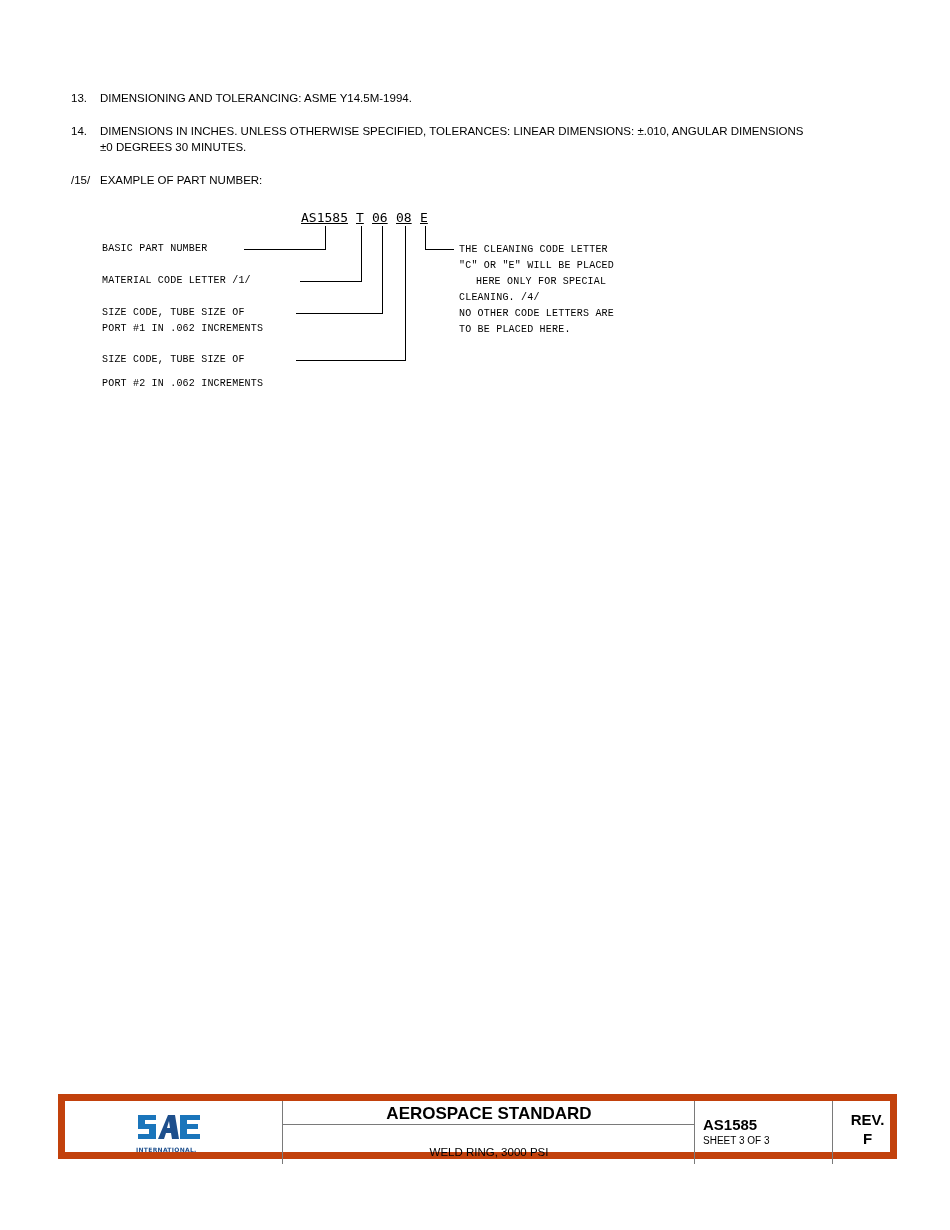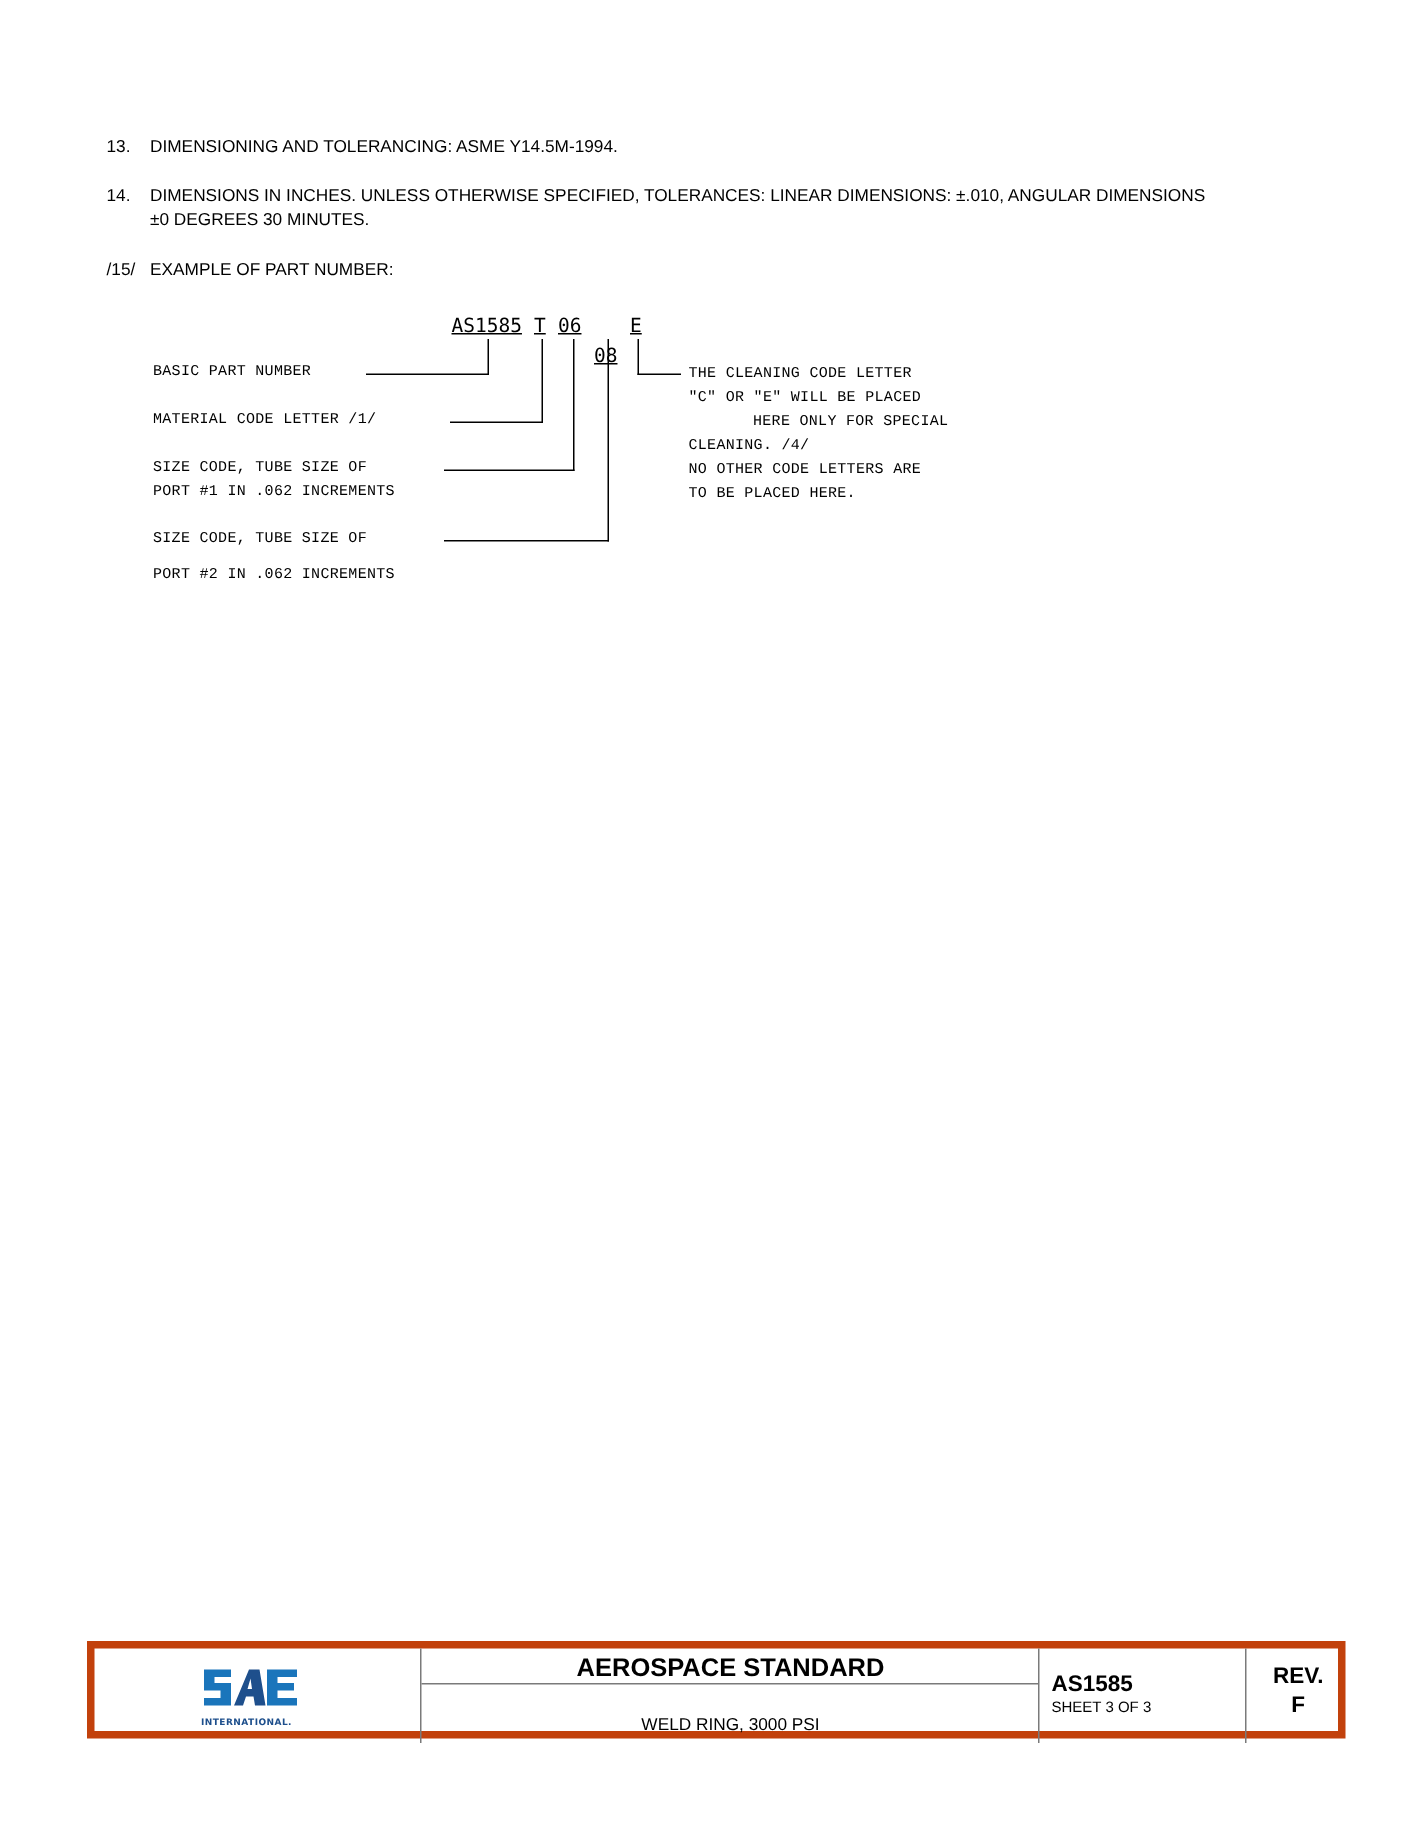--- a/index.html
+++ b/index.html
@@ -9,21 +9,21 @@
   .note .num { position: absolute; left: 0; top: 0; text-align: right; }
   .note .txt { position: absolute; left: 29px; top: 0; white-space: nowrap; }
   .diagram { position: absolute; left: 0; top: 0; width: 950px; height: 420px; }
   .dlabel { position: absolute; font-family: Liberation Mono, monospace;
             font-size: 10px; line-height: 16px; white-space: nowrap; letter-spacing: 0.2px; }
   .pn { position: absolute; top: 210px; font-family: "DejaVu Sans Mono", monospace;
         font-size: 13px; text-decoration: underline; white-space: nowrap; }
   .hl { position: absolute; height: 1px; background: #000; }
   .vl { position: absolute; width: 1px; background: #000; }
   .tb { position: absolute; left: 58px; top: 1094px; width: 839px; height: 65px;
-        border: 5px solid #c2410c; box-sizing: border-box; }
+        border: 7px solid #c2410c; box-sizing: border-box; }
   .cell { position: absolute; top: 0; height: 63px; border-right: 1px solid #7a7a7a; box-sizing: border-box; }
   .logo { position: absolute; }
   .title { position: absolute; font-weight: bold; font-size: 17px; text-align: center; }
   .sub { position: absolute; font-size: 11.5px; text-align: center; line-height: 15px; }
 </style>
 </head>
 <body>
 
 <div class="note" style="left:71px; top:91px;">
   <span class="num">13.</span>
@@ -36,33 +36,33 @@
 </div>
 <div class="note" style="left:71px; top:173px;">
   <span class="num">/15/</span>
   <span class="txt">EXAMPLE OF PART NUMBER:</span>
 </div>
 
 <div class="diagram">
   <span class="pn" style="left:301px;">AS1585</span>
   <span class="pn" style="left:356px;">T</span>
   <span class="pn" style="left:372px;">06</span>
-  <span class="pn" style="left:396px;margin-top:20px;">08</span>
+  <span class="pn" style="left:396px;">08</span>
   <span class="pn" style="left:420px;">E</span>
 
   <span class="dlabel" style="left:102px; top:241px;">BASIC PART NUMBER</span>
   <span class="dlabel" style="left:102px; top:273px;">MATERIAL CODE LETTER /1/</span>
   <span class="dlabel" style="left:102px; top:305px;">SIZE CODE, TUBE SIZE OF</span>
   <span class="dlabel" style="left:102px; top:321px;">PORT #1 IN .062 INCREMENTS</span>
   <span class="dlabel" style="left:102px; top:352px;">SIZE CODE, TUBE SIZE OF</span>
   <span class="dlabel" style="left:102px; top:376px;text-align:center;">PORT #2 IN .062 INCREMENTS</span>
 
   <span class="dlabel" style="left:459px; top:242px;">THE CLEANING CODE LETTER</span>
   <span class="dlabel" style="left:459px; top:258px;">"C" OR "E" WILL BE PLACED</span>
-  <span class="dlabel" style="left:485px; top:274px;padding-left:17px;">HERE ONLY FOR SPECIAL</span>
+  <span class="dlabel" style="left:459px; top:274px;padding-left:17px;">HERE ONLY FOR SPECIAL</span>
   <span class="dlabel" style="left:459px; top:290px;">CLEANING. /4/</span>
   <span class="dlabel" style="left:459px; top:306px;">NO OTHER CODE LETTERS ARE</span>
   <span class="dlabel" style="left:459px; top:322px;">TO BE PLACED HERE.</span>
 
   <div class="vl" style="left:325px; top:226px; height:24px;"></div>
   <div class="hl" style="left:244px; top:249px; width:82px;"></div>
 
   <div class="vl" style="left:361px; top:226px; height:56px;"></div>
   <div class="hl" style="left:300px; top:281px; width:62px;"></div>
 

